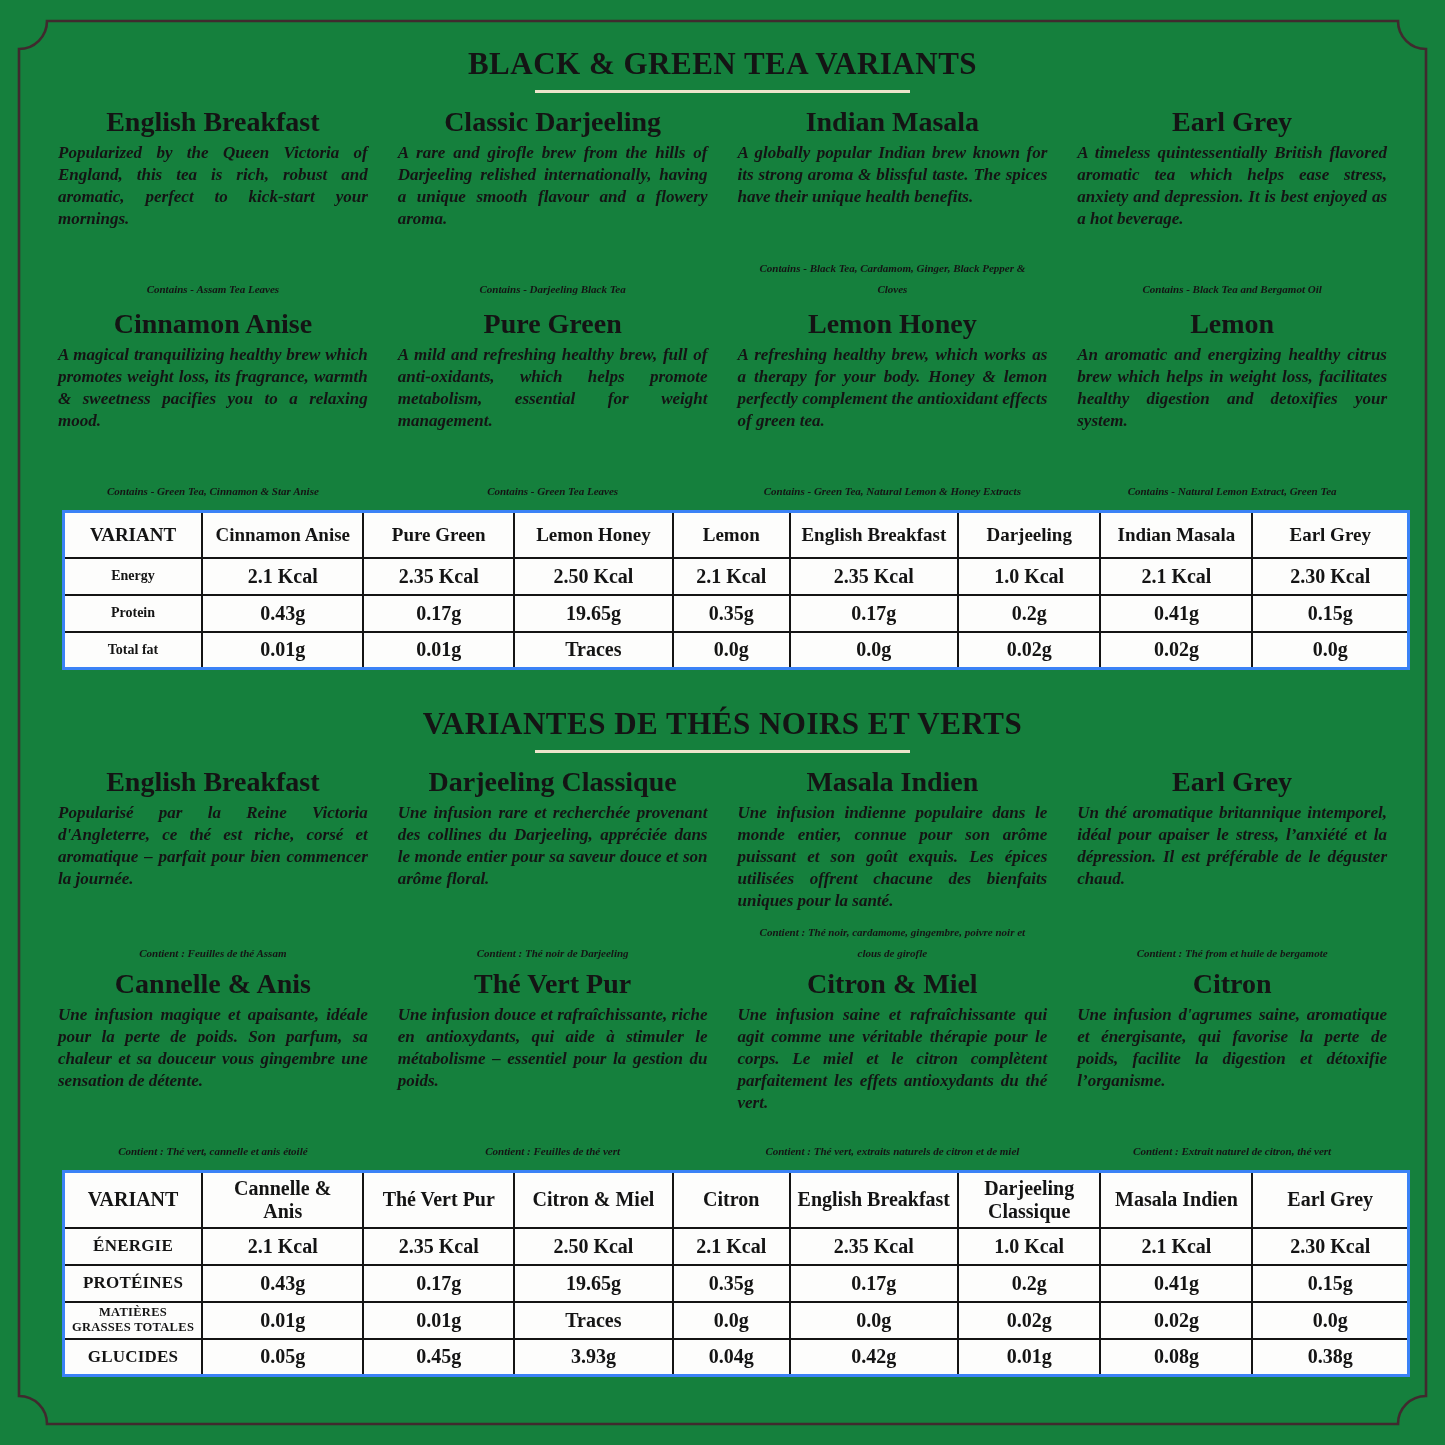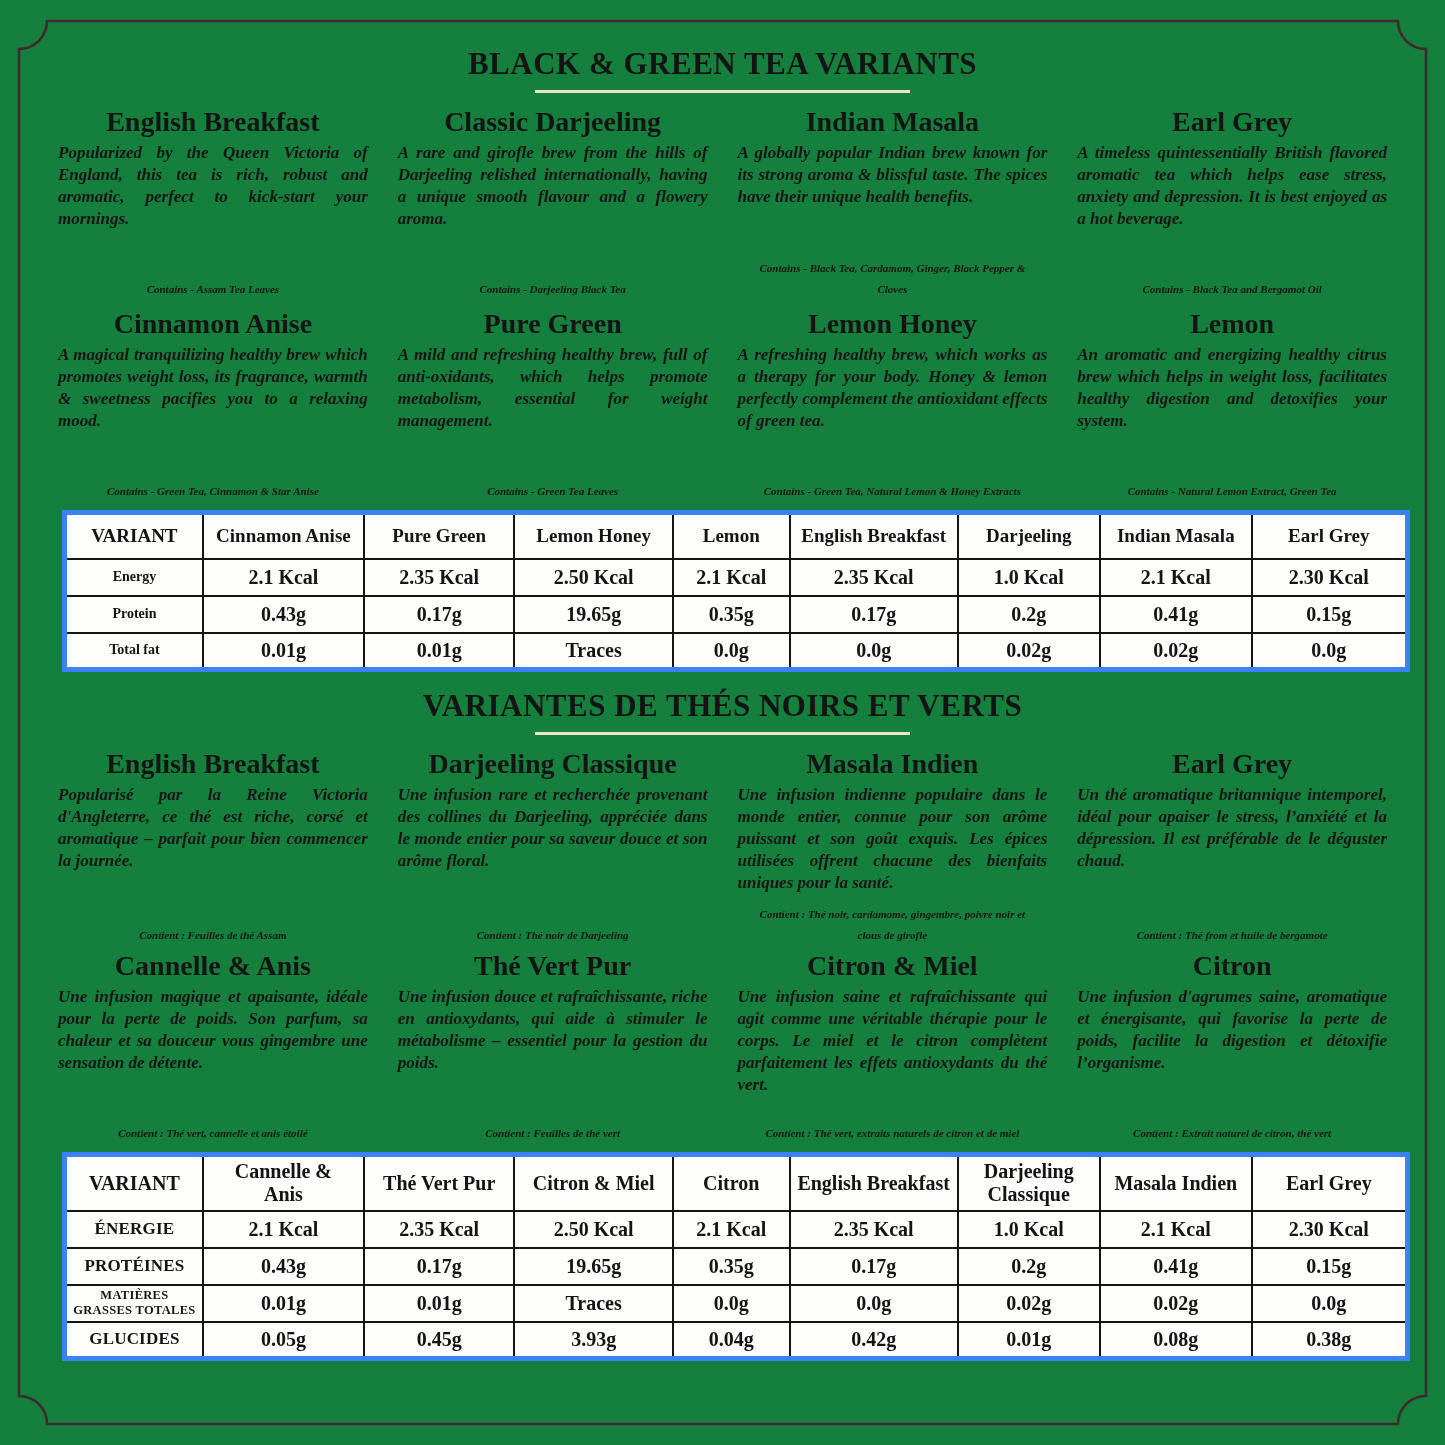--- a/index.html
+++ b/index.html
@@ -43,39 +43,39 @@
   }
   .tcontains {
     margin:auto auto 8px; padding-top:10px; max-width:276px;
     font-size:11px; line-height:21px;
     font-weight:bold; font-style:italic; text-align:center;
   }
 
   table.nutrition {
     border-collapse:collapse; table-layout:fixed;
     width:1348px; margin-left:62px; background:#fdfdfc;
-    border:5px solid #3b82f6;
+    border:3px solid #3b82f6;
   }
   .nutrition th, .nutrition td {
     border:2px solid #141414; text-align:center;
     font-weight:bold; padding:1px 3px; overflow:hidden;
   }
   .nutrition th { font-size:19px; line-height:1.15; }
   .nutrition td { font-size:20px; }
   .nutrition td.lbl { font-size:14px; }
   .nutrition tr { height:37px; }
   .nutrition tr.hdr { height:46px; }
 
   .nutrition.fr tr.hdr { height:56px; }
   .nutrition.fr th { font-size:20px; }
   .nutrition.fr th.narrow { padding:0 22px; }
   .nutrition.fr td.lbl { font-size:17px; letter-spacing:.2px; }
   .nutrition.fr td.lbl.small { font-size:12.5px; line-height:1.2; letter-spacing:.3px; }
 
-  .mt-fr { margin-top:16px; }
+  .mt-fr { margin-top:36px; }
 </style>
 </head>
 <body>
 
 <div class="page">
 
   <svg class="frame-svg" viewBox="0 0 1445 1445" xmlns="http://www.w3.org/2000/svg">
     <path d="M 47 21 H 1398 A 28 28 0 0 0 1426 49 V 1396 A 28 28 0 0 0 1398 1424 H 47 A 28 28 0 0 0 19 1396 V 49 A 28 28 0 0 0 47 21 Z" fill="none" stroke="#402a2e" stroke-width="2.6"></path>
   </svg>
 

